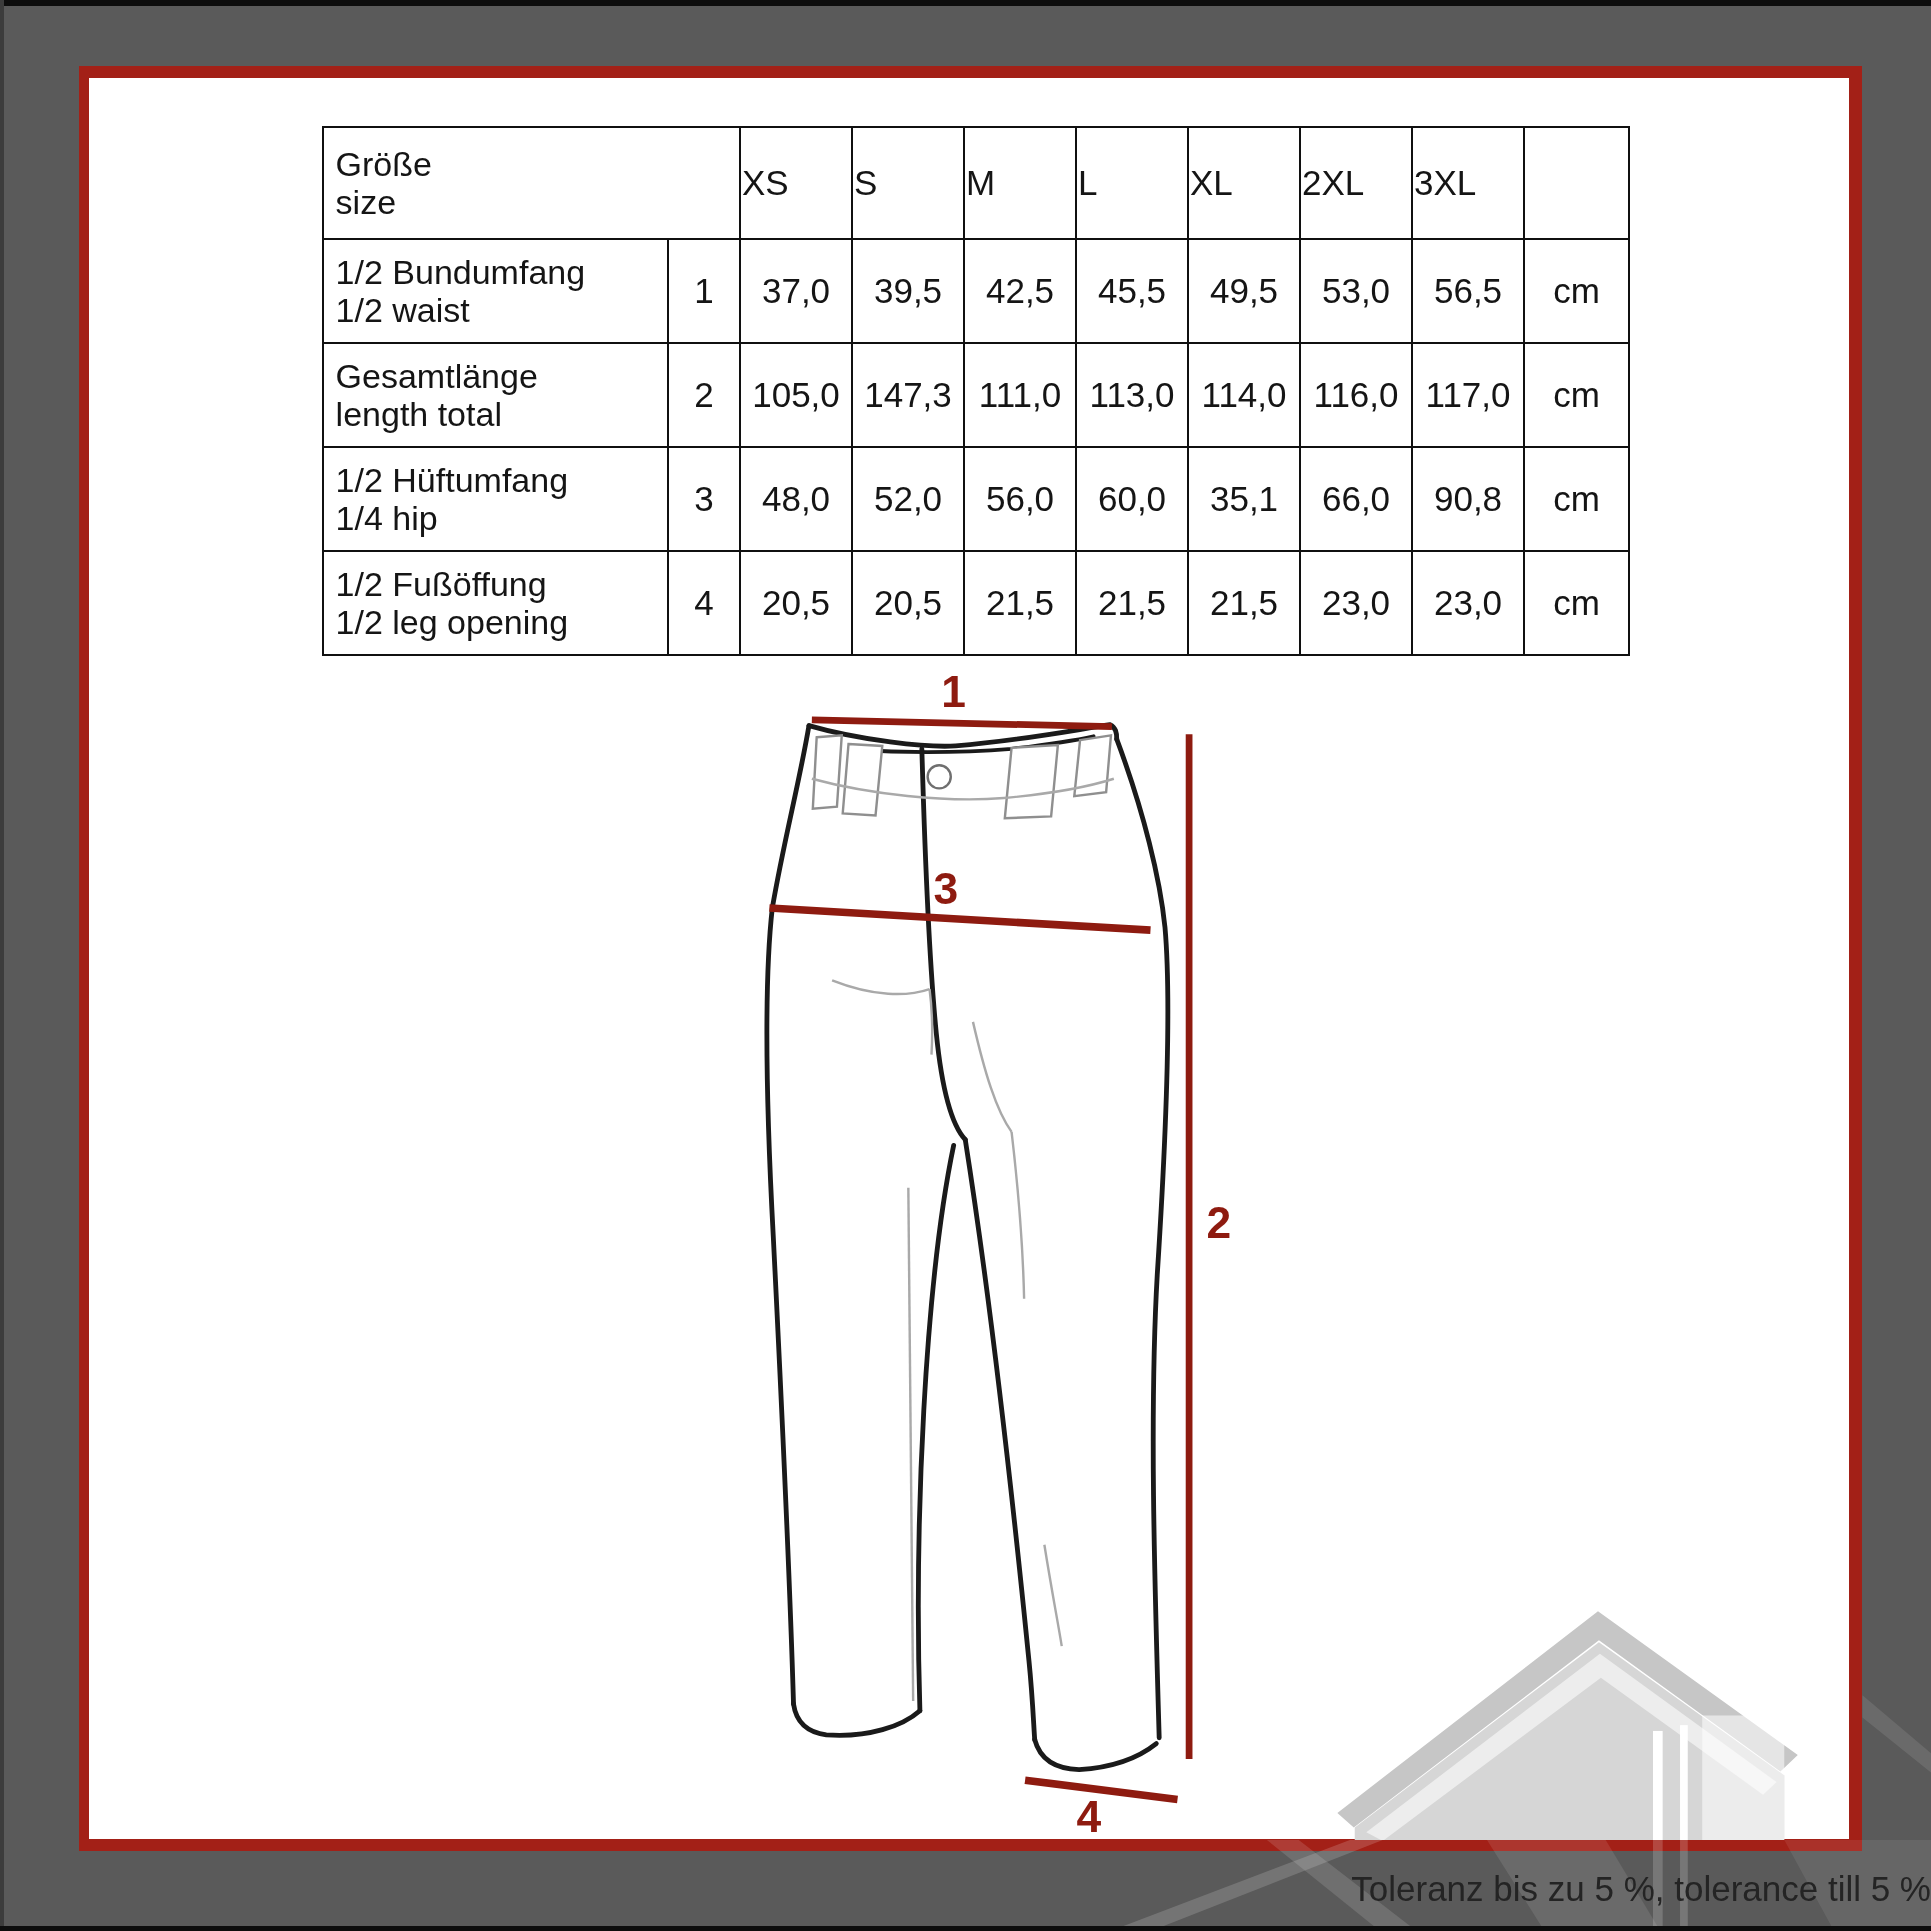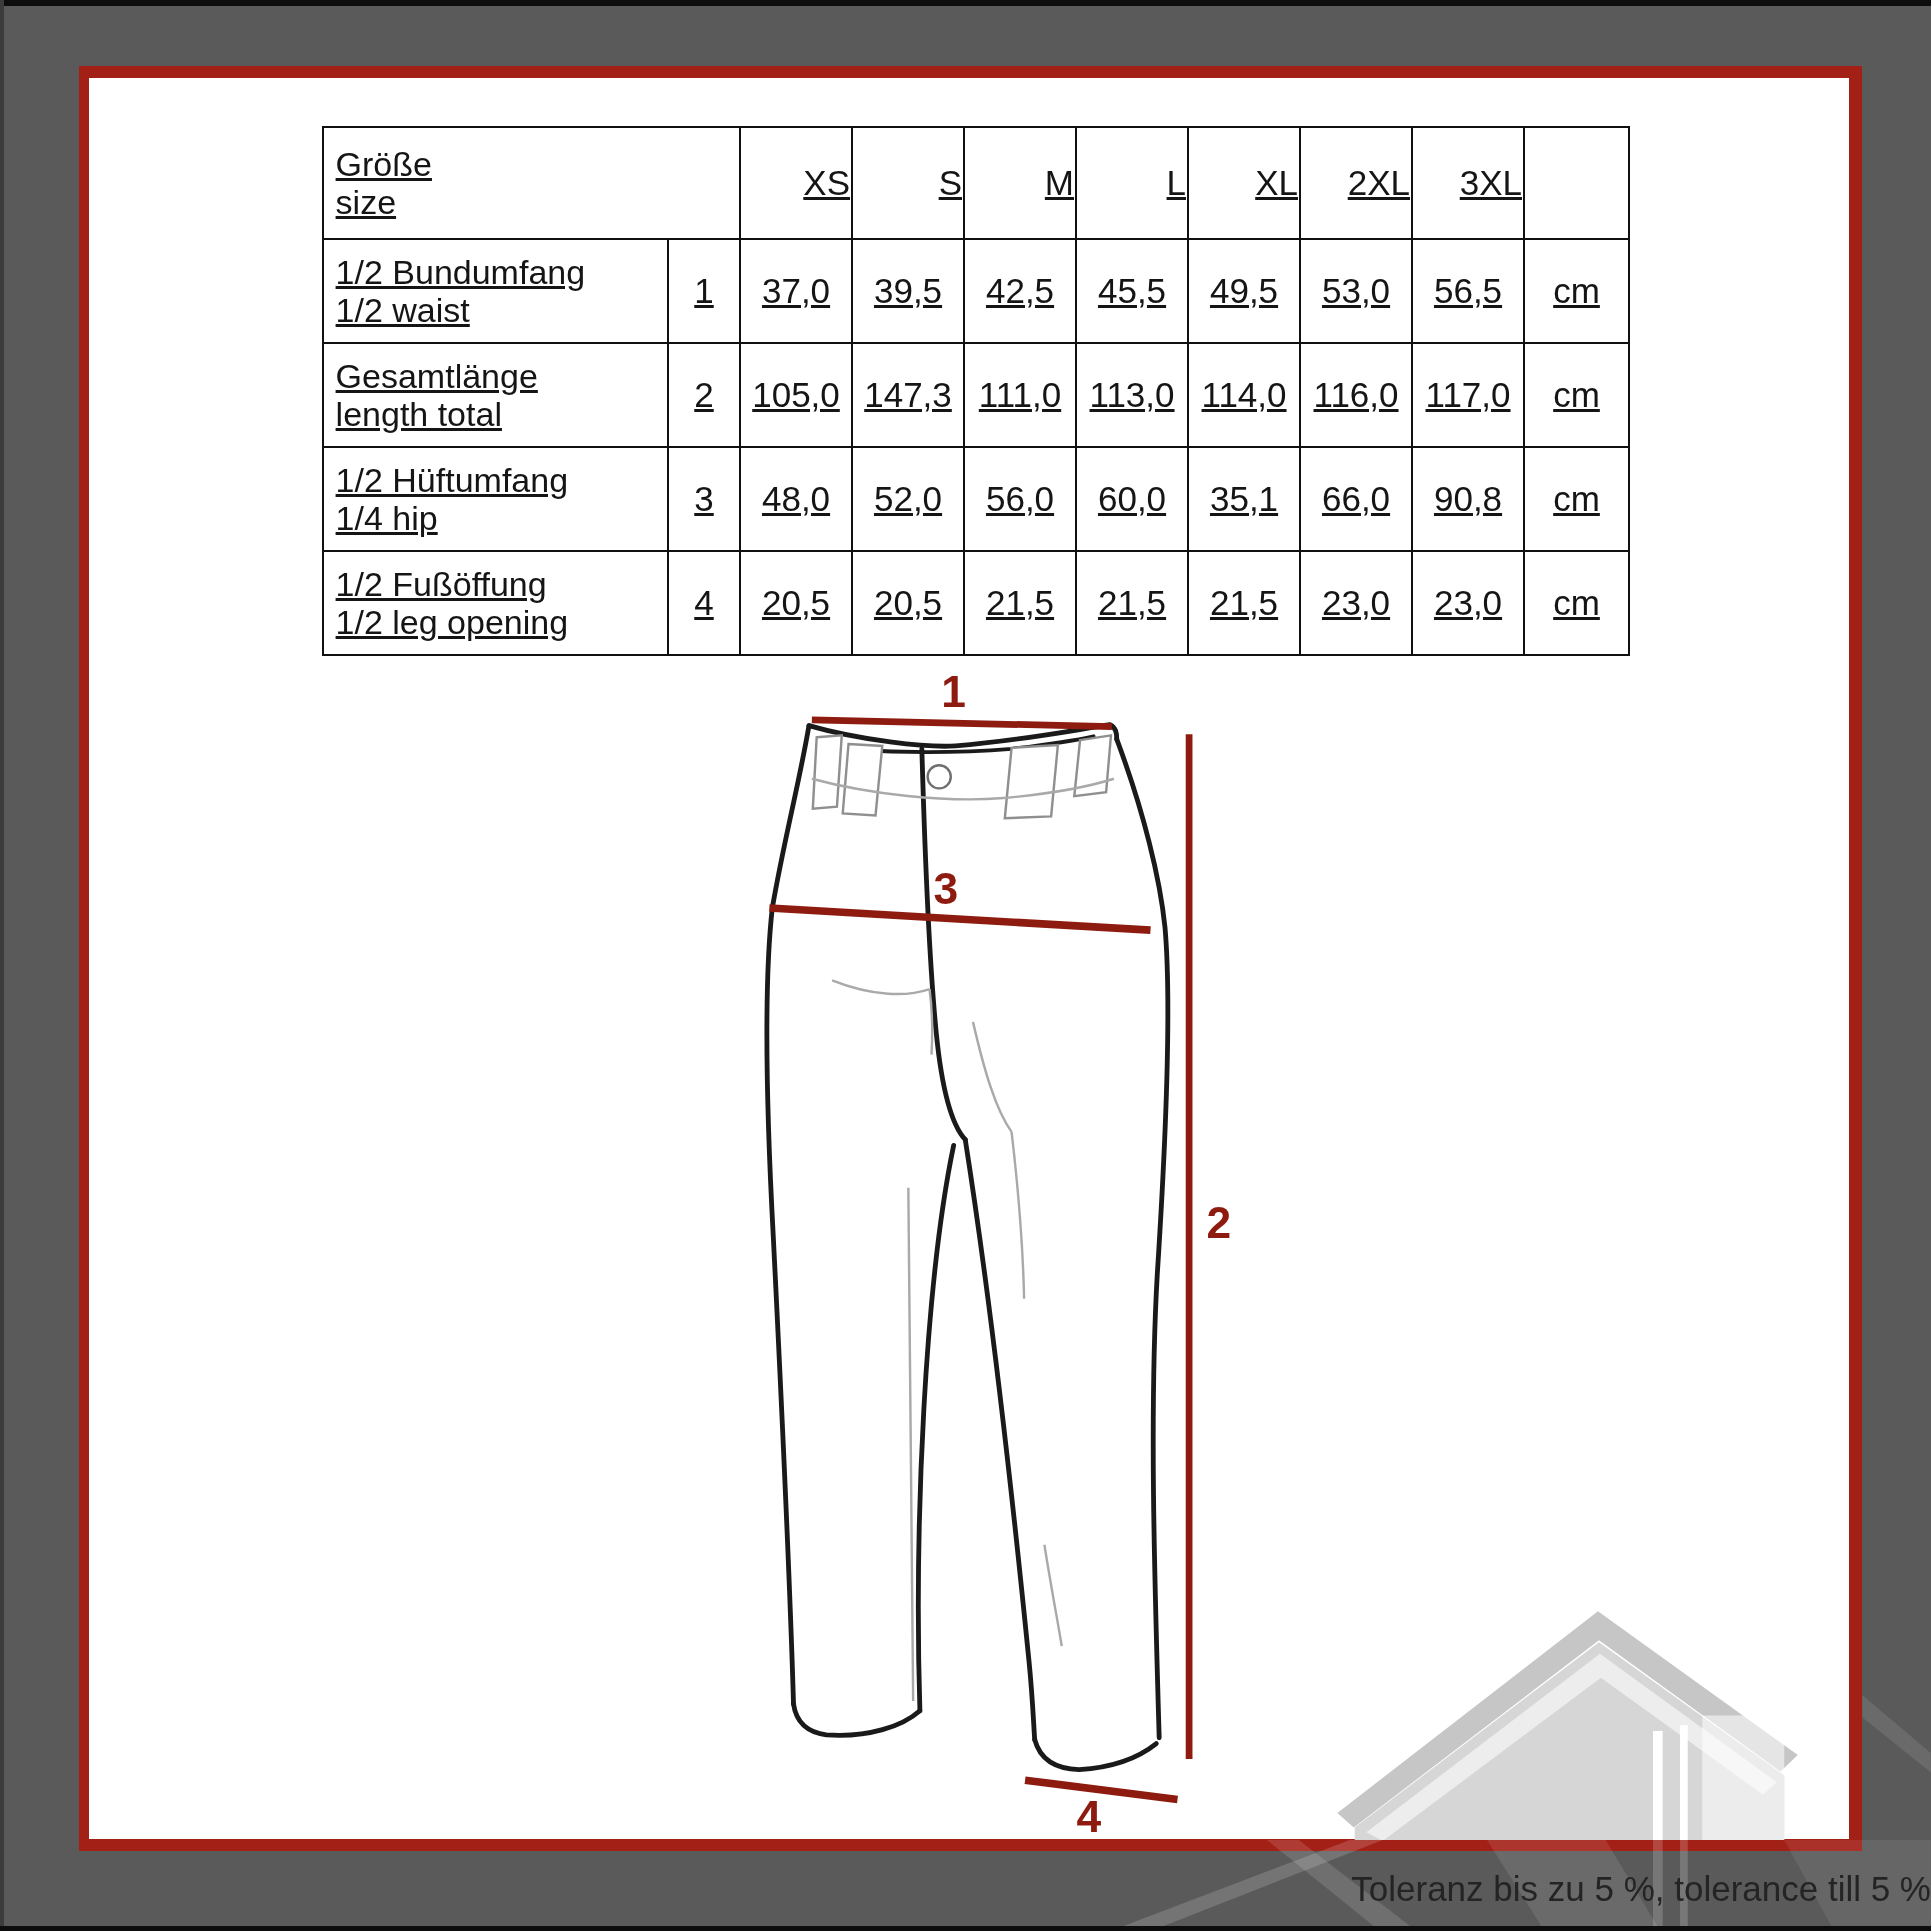--- a/index.html
+++ b/index.html
@@ -5,25 +5,25 @@
   html,body{margin:0;padding:0;background:#5a5a5a;}
   .stage{position:relative;width:1931px;height:1931px;background:#5a5a5a;overflow:hidden;
          font-family:"Liberation Sans",sans-serif;}
   .edge-top{position:absolute;left:0;top:0;width:100%;height:5.8px;background:#0d0d0d;}
   .edge-bottom{position:absolute;left:0;bottom:0;width:100%;height:4.8px;background:#0d0d0d;}
   .edge-left{position:absolute;left:0;top:0;width:3.9px;height:100%;background:#3c3c3c;}
   .frame{position:absolute;left:79px;top:66px;width:1783px;height:1785px;background:#a32017;}
   .panel{position:absolute;left:9.7px;top:11.6px;right:12.6px;bottom:11.6px;background:#ffffff;}
   table.size-table{position:absolute;left:322px;top:126px;width:1306px;border-collapse:collapse;
          table-layout:fixed;background:#ffffff;color:#151515;}
-  .size-table th,.size-table td{border:2.9px solid #101010;font-weight:normal;overflow:hidden;text-decoration:underline;}
+  .size-table th,.size-table td{border:2.9px solid #101010;font-weight:normal;overflow:hidden;}
   .size-table tr.hrow th{height:108px;}
   .size-table tr.drow td{height:100px;}
   .lab{text-align:left;padding-left:11.6px;font-size:34px;line-height:1.13;}
-  .sz{text-align:right;font-size:35px;}
+  .sz{text-align:left;font-size:35px;}
   .num,.val,.unit{text-align:center;font-size:35px;}
   .pants-svg{position:absolute;left:753px;top:671px;width:521px;height:1188px;}
   .wm-svg{position:absolute;left:1014px;top:1526px;width:917px;height:406px;pointer-events:none;}
   .footer-note{position:absolute;left:0;right:0;top:1869px;text-align:right;
          font-size:35px;color:#242424;}
 </style>
 </head>
 <body>
 
 <div class="stage">

